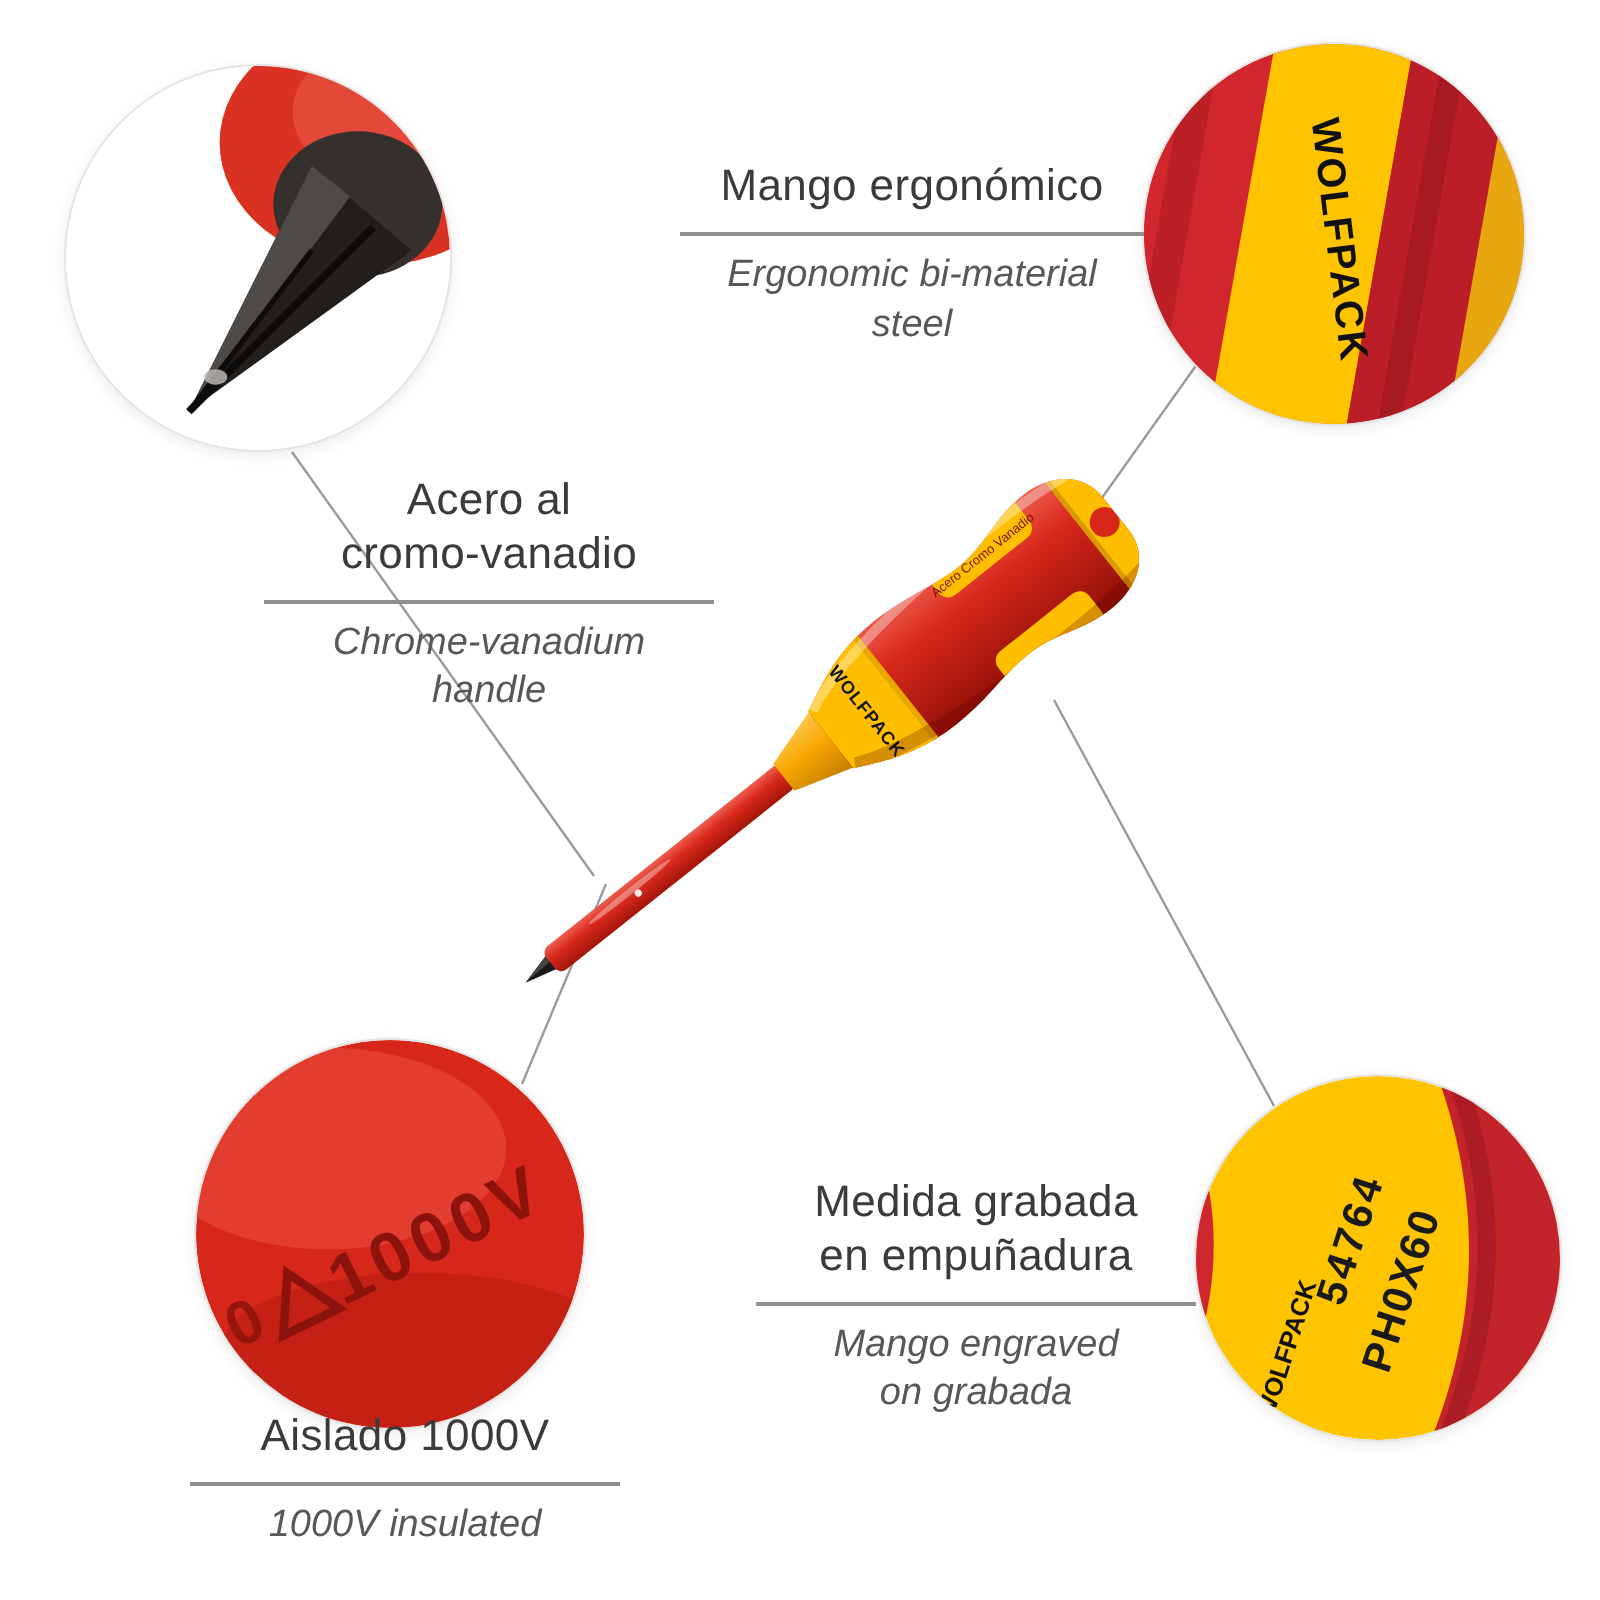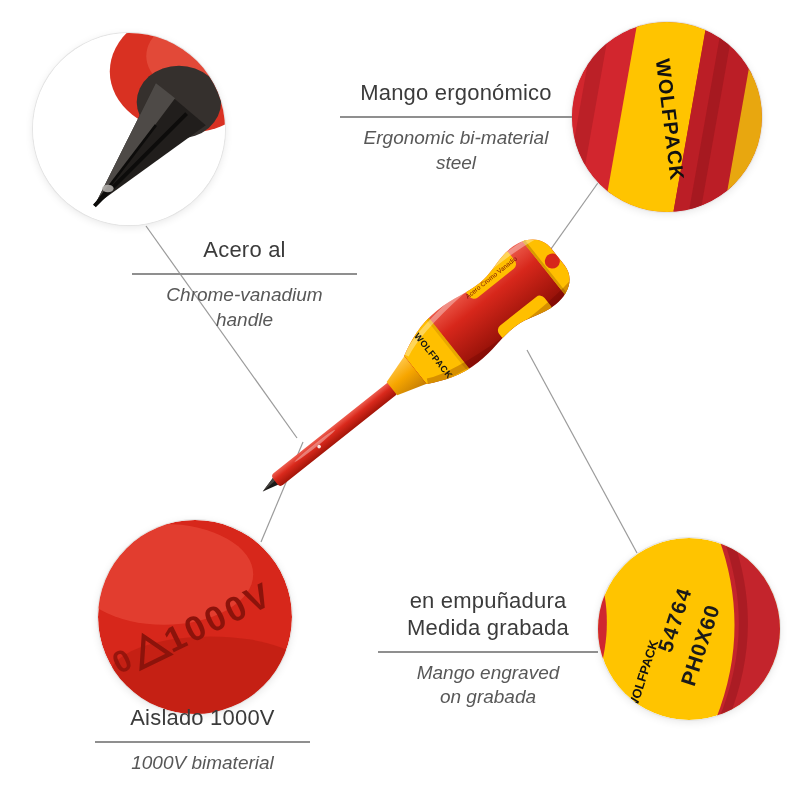--- a/index.html
+++ b/index.html
@@ -135,20 +135,21 @@
       <path d="M70,-4 C83,30 84,64 68,102" stroke="#a11a21" stroke-width="5" fill="none" opacity="0.7"></path>
       <text transform="translate(46,46) rotate(-72)" text-anchor="middle" font-size="11.5" font-weight="bold" fill="#1a1a1a" letter-spacing="1">54764</text>
       <text transform="translate(60,60) rotate(-72)" text-anchor="middle" font-size="11.5" font-weight="bold" fill="#1a1a1a" letter-spacing="0.6">PH0X60</text>
       <text transform="translate(27,76) rotate(-72)" text-anchor="middle" font-size="7" font-weight="bold" fill="#111111">WOLFPACK</text>
     </svg>
   </div>
 
   <div class="label" style="left:132px;top:197px;width:225px;margin-top:40px;">
     <div class="es">
       <div>Acero al</div>
+      <div>cromo-vanadio</div>
     </div>
     <div class="en">
       <div>Chrome-vanadium</div>
       <div>handle</div>
     </div>
   </div>
 
   <div class="label" style="left:340px;top:80px;width:232px;">
     <div class="es">
       <div>Mango ergonómico</div>
@@ -157,28 +158,28 @@
       <div>Ergonomic bi-material</div>
       <div>steel</div>
     </div>
   </div>
 
   <div class="label" style="left:95px;top:705px;width:215px;">
     <div class="es">
       <div>Aislado 1000V</div>
     </div>
     <div class="en">
-      <div>1000V bimaterial</div>
+      <div>1000V insulated</div>
     </div>
   </div>
 
   <div class="label" style="left:378px;top:588px;width:220px;">
     <div class="es">
+      <div>Medida grabada</div>
       <div>en empuñadura</div>
-      <div>Medida grabada</div>
     </div>
     <div class="en">
       <div>Mango engraved</div>
       <div>on grabada</div>
     </div>
   </div>
 
 </div>
 
 </body></html>

